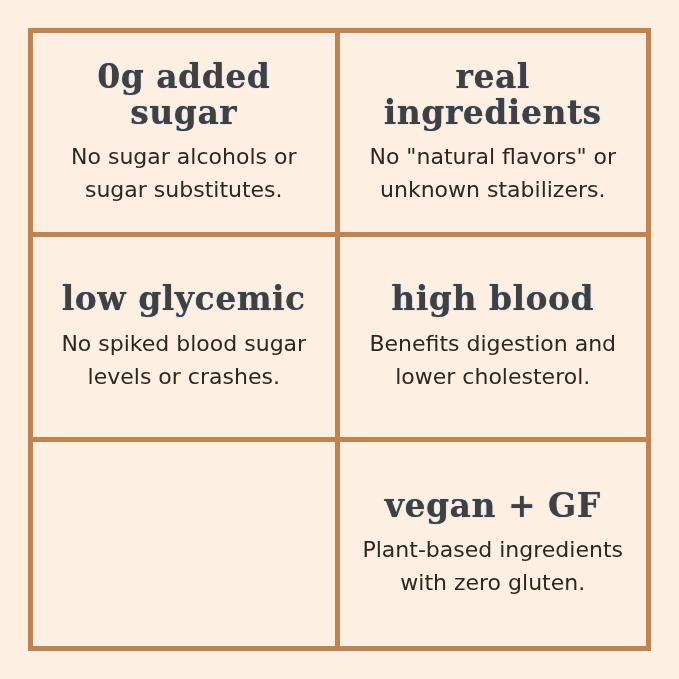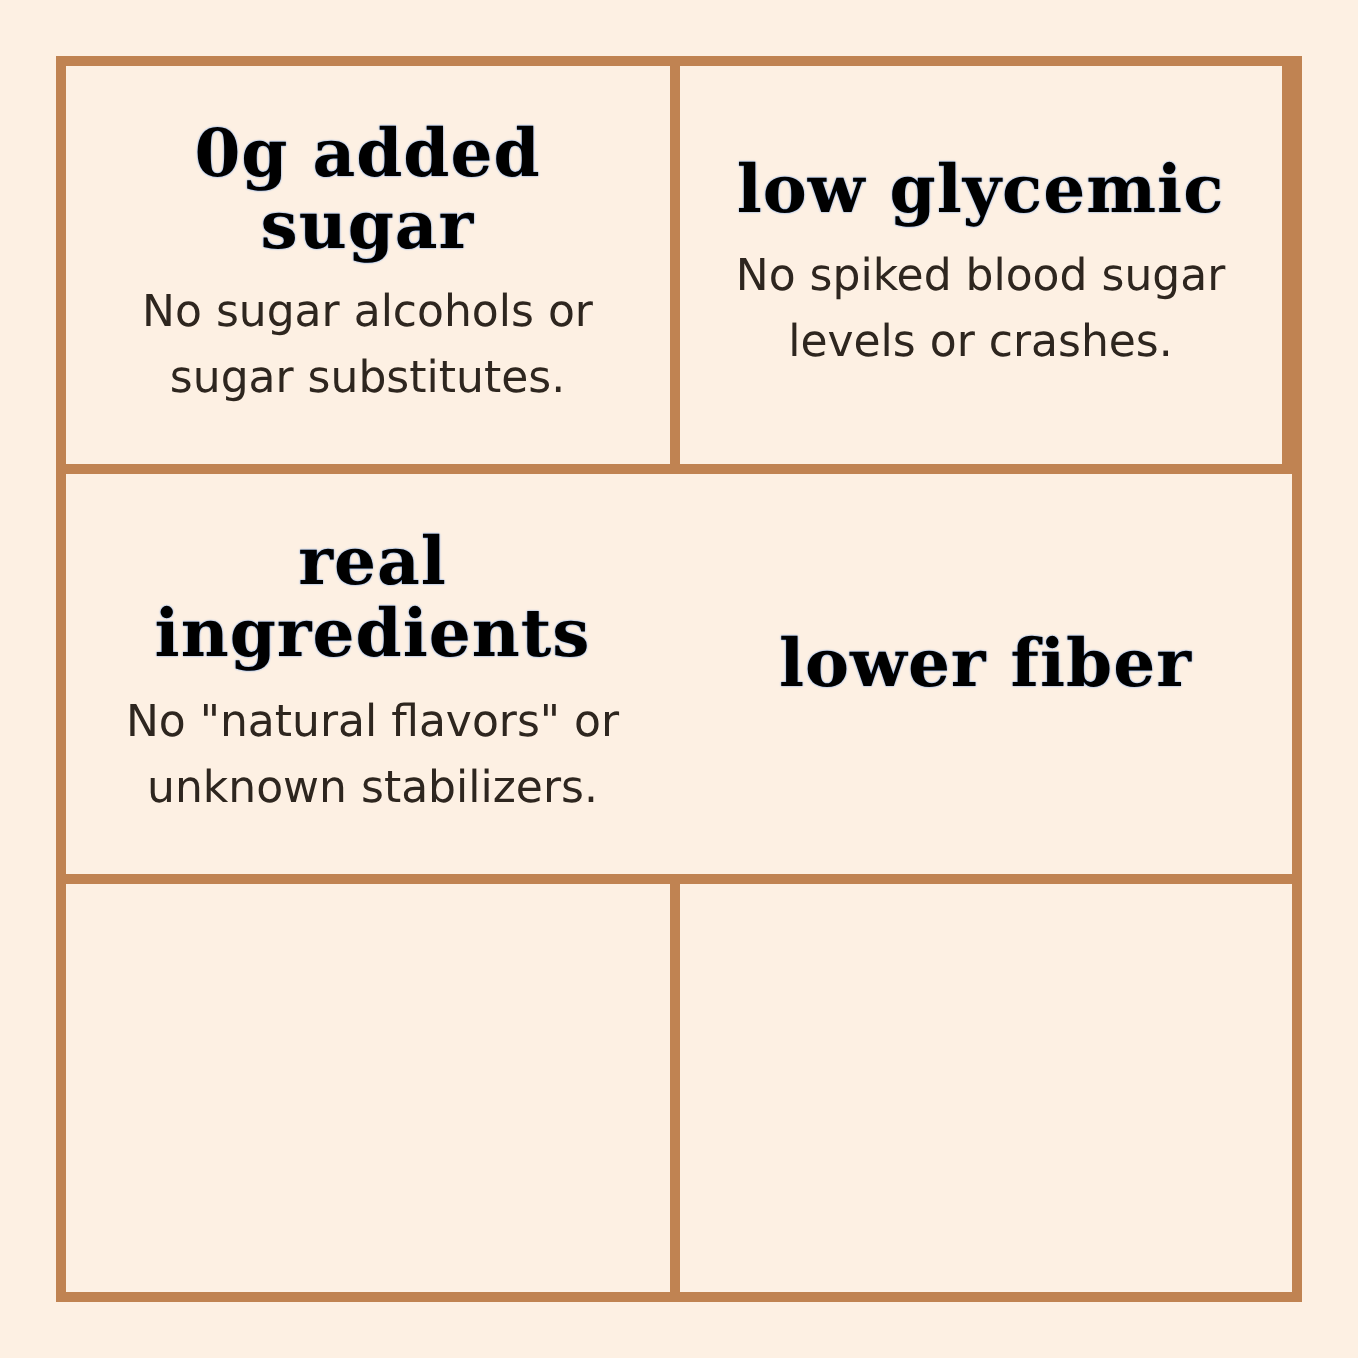--- a/index.html
+++ b/index.html
@@ -41,21 +41,21 @@
     text-align: center;
     padding: 0 8px;
   }
   .cell.br { border-right: 5px solid #c08352; }
   .cell.bb { border-bottom: 5px solid #c08352; }
   .cell-title {
     font-family: "DejaVu Serif", serif;
     font-weight: bold;
     font-size: 33px;
     line-height: 1.1;
-    color: #000000;
+    color: #404040;
     letter-spacing: 0.5px;
     margin-bottom: 9px;
     text-shadow: 0 0 1px #4c8ce8;
   }
   .cell-desc {
     font-size: 22px;
     line-height: 1.5;
     color: #2e261f;
     white-space: pre-line;
   }
@@ -65,34 +65,41 @@
 
 <div class="canvas">
   <div class="grid">
 
     <div class="cell br bb">
       <div class="cell-title">0g added sugar</div>
       <div class="cell-desc">No sugar alcohols or
 sugar substitutes.</div>
     </div>
 
+    <div class="cell bb">
+      <div class="cell-title">real ingredients</div>
+      <div class="cell-desc">No "natural flavors" or
+unknown stabilizers.</div>
+    </div>
+
     <div class="cell br bb">
       <div class="cell-title">low glycemic</div>
       <div class="cell-desc">No spiked blood sugar
 levels or crashes.</div>
     </div>
 
     <div class="cell bb">
-      <div class="cell-title">real ingredients</div>
-      <div class="cell-desc">No "natural flavors" or
-unknown stabilizers.</div>
-    </div>
-
-    <div class="cell bb">
-      <div class="cell-title">lower fiber</div>
+      <div class="cell-title">high blood</div>
+      <div class="cell-desc">Benefits digestion and
+lower cholesterol.</div>
     </div>
 
     <div class="cell br">
     </div>
 
+    <div class="cell">
+      <div class="cell-title">vegan + GF</div>
+      <div class="cell-desc">Plant-based ingredients
+with zero gluten.</div>
+    </div>
 
   </div>
 </div>
 
 </body></html>

